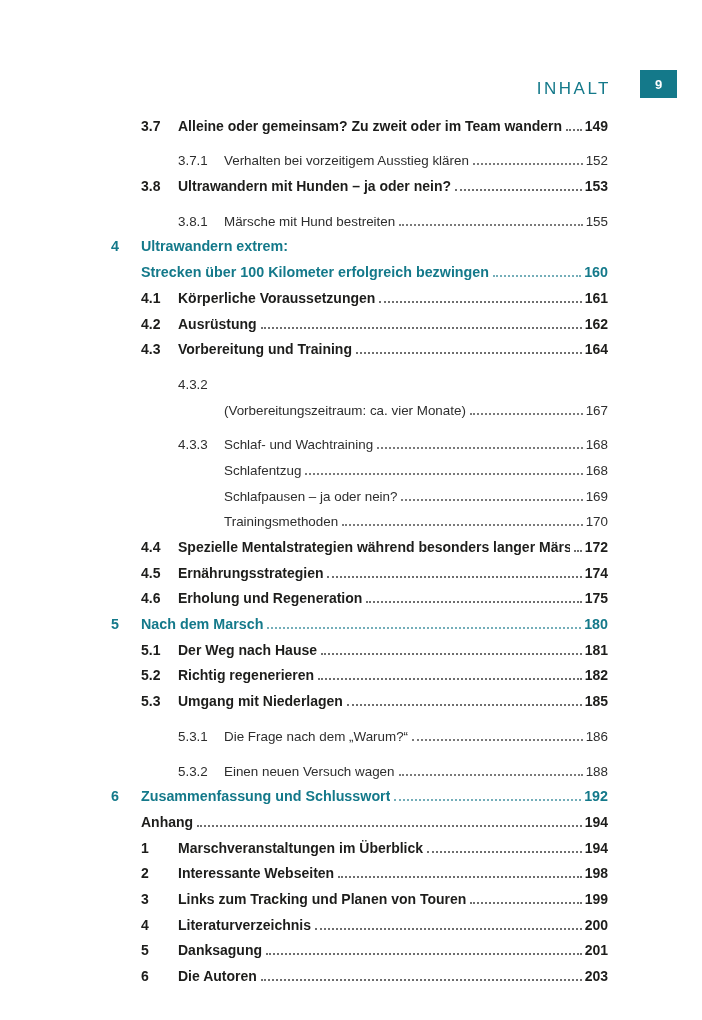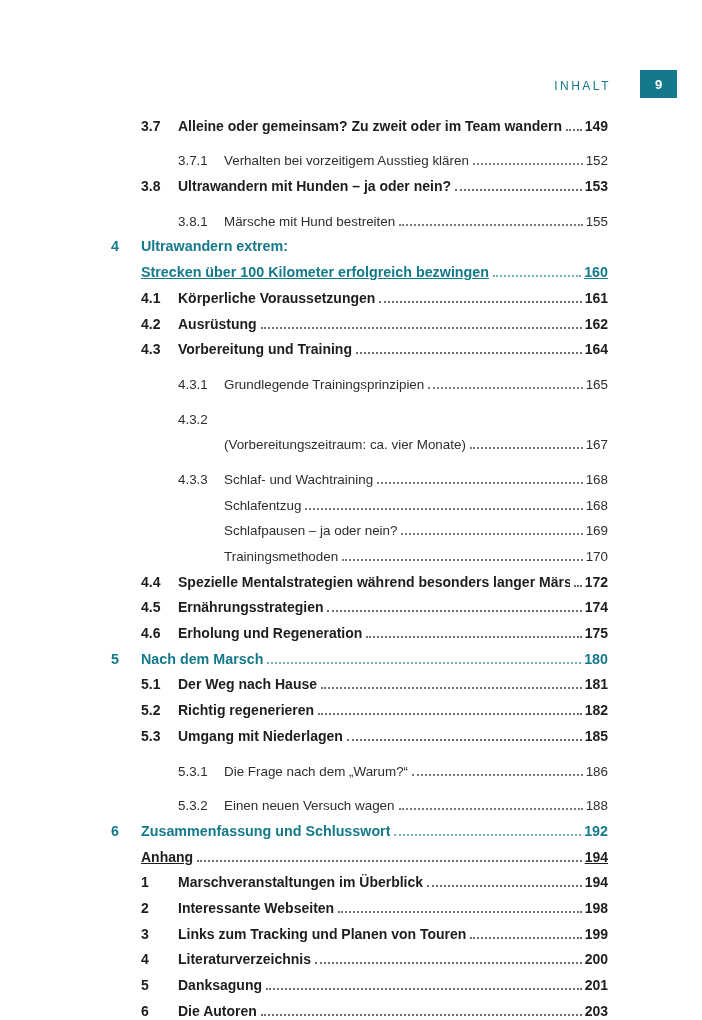--- a/index.html
+++ b/index.html
@@ -6,21 +6,21 @@
   * { margin:0; padding:0; box-sizing:border-box; }
   html,body { background:#ffffff; }
   body { font-family:"Liberation Sans", sans-serif; }
   .page {
     position:relative; width:702px; height:1020px; background:#fff;
     overflow:hidden; margin:0 auto;
   }
   
   .inhalt-label {
     position:absolute; top:79px; right:91px;
-    font-size:12px; letter-spacing:2.5px; color:var(--accent);
+    font-size:17px; letter-spacing:2.5px; color:var(--accent);
     font-weight:normal;
   }
   .page-badge {
     position:absolute; top:70px; right:25px; width:37px; height:28px;
     background:var(--accent); color:#fff; display:flex;
     align-items:center; justify-content:center;
     font-size:13px; font-weight:bold;
   }
   
   .toc {
@@ -33,21 +33,21 @@
   .toc-row .num { flex:none; }
   .toc-row .title { flex:0 1 auto; overflow:hidden; }
   .toc-row .page-num { flex:none; text-align:left; }
   .leader {
     flex:1 1 8px; min-width:8px;
     border-bottom:2px dotted #6e6e6e;
     margin:0 3px 3px 4px;
   }
   
   .lv-chapter .num { width:30px; }
-  .lv-chapter-cont { padding-left:30px;text-decoration:underline; }
+  .lv-chapter-cont { padding-left:30px; }
   .lv-section { padding-left:30px; }
   .lv-section .num { width:37px; }
   .lv-subsection { padding-left:67px;margin-top:9px; }
   .lv-subsection .num { width:46px; }
   .lv-subsection-cont { padding-left:113px; }
   
   .st-teal { color:var(--accent); font-weight:bold; font-size:14.3px; }
   .st-teal .leader { border-color:#74aeb9; }
   .st-bold { color:var(--ink); font-weight:bold; font-size:14px; }
   .st-normal { color:var(--sub); font-weight:normal; font-size:13.4px; }
@@ -110,26 +110,20 @@
         <span class="leader"></span>
         <span class="page-num">162</span>
       </div>
       <div class="toc-row lv-section st-bold">
         <span class="num">4.3</span>
         <span class="title">Vorbereitung und Training</span>
         <span class="leader"></span>
         <span class="page-num">164</span>
       </div>
       <div class="toc-row lv-subsection st-normal">
-        <span class="num">4.3.1</span>
-        <span class="title">Grundlegende Trainingsprinzipien</span>
-        <span class="leader"></span>
-        <span class="page-num">165</span>
-      </div>
-      <div class="toc-row lv-subsection st-normal">
         <span class="num">4.3.2</span>
       </div>
       <div class="toc-row lv-subsection-cont st-normal">
         <span class="title">(Vorbereitungszeitraum: ca. vier Monate)</span>
         <span class="leader"></span>
         <span class="page-num">167</span>
       </div>
       <div class="toc-row lv-subsection st-normal">
         <span class="num">4.3.3</span>
         <span class="title">Schlaf- und Wachtraining</span>

